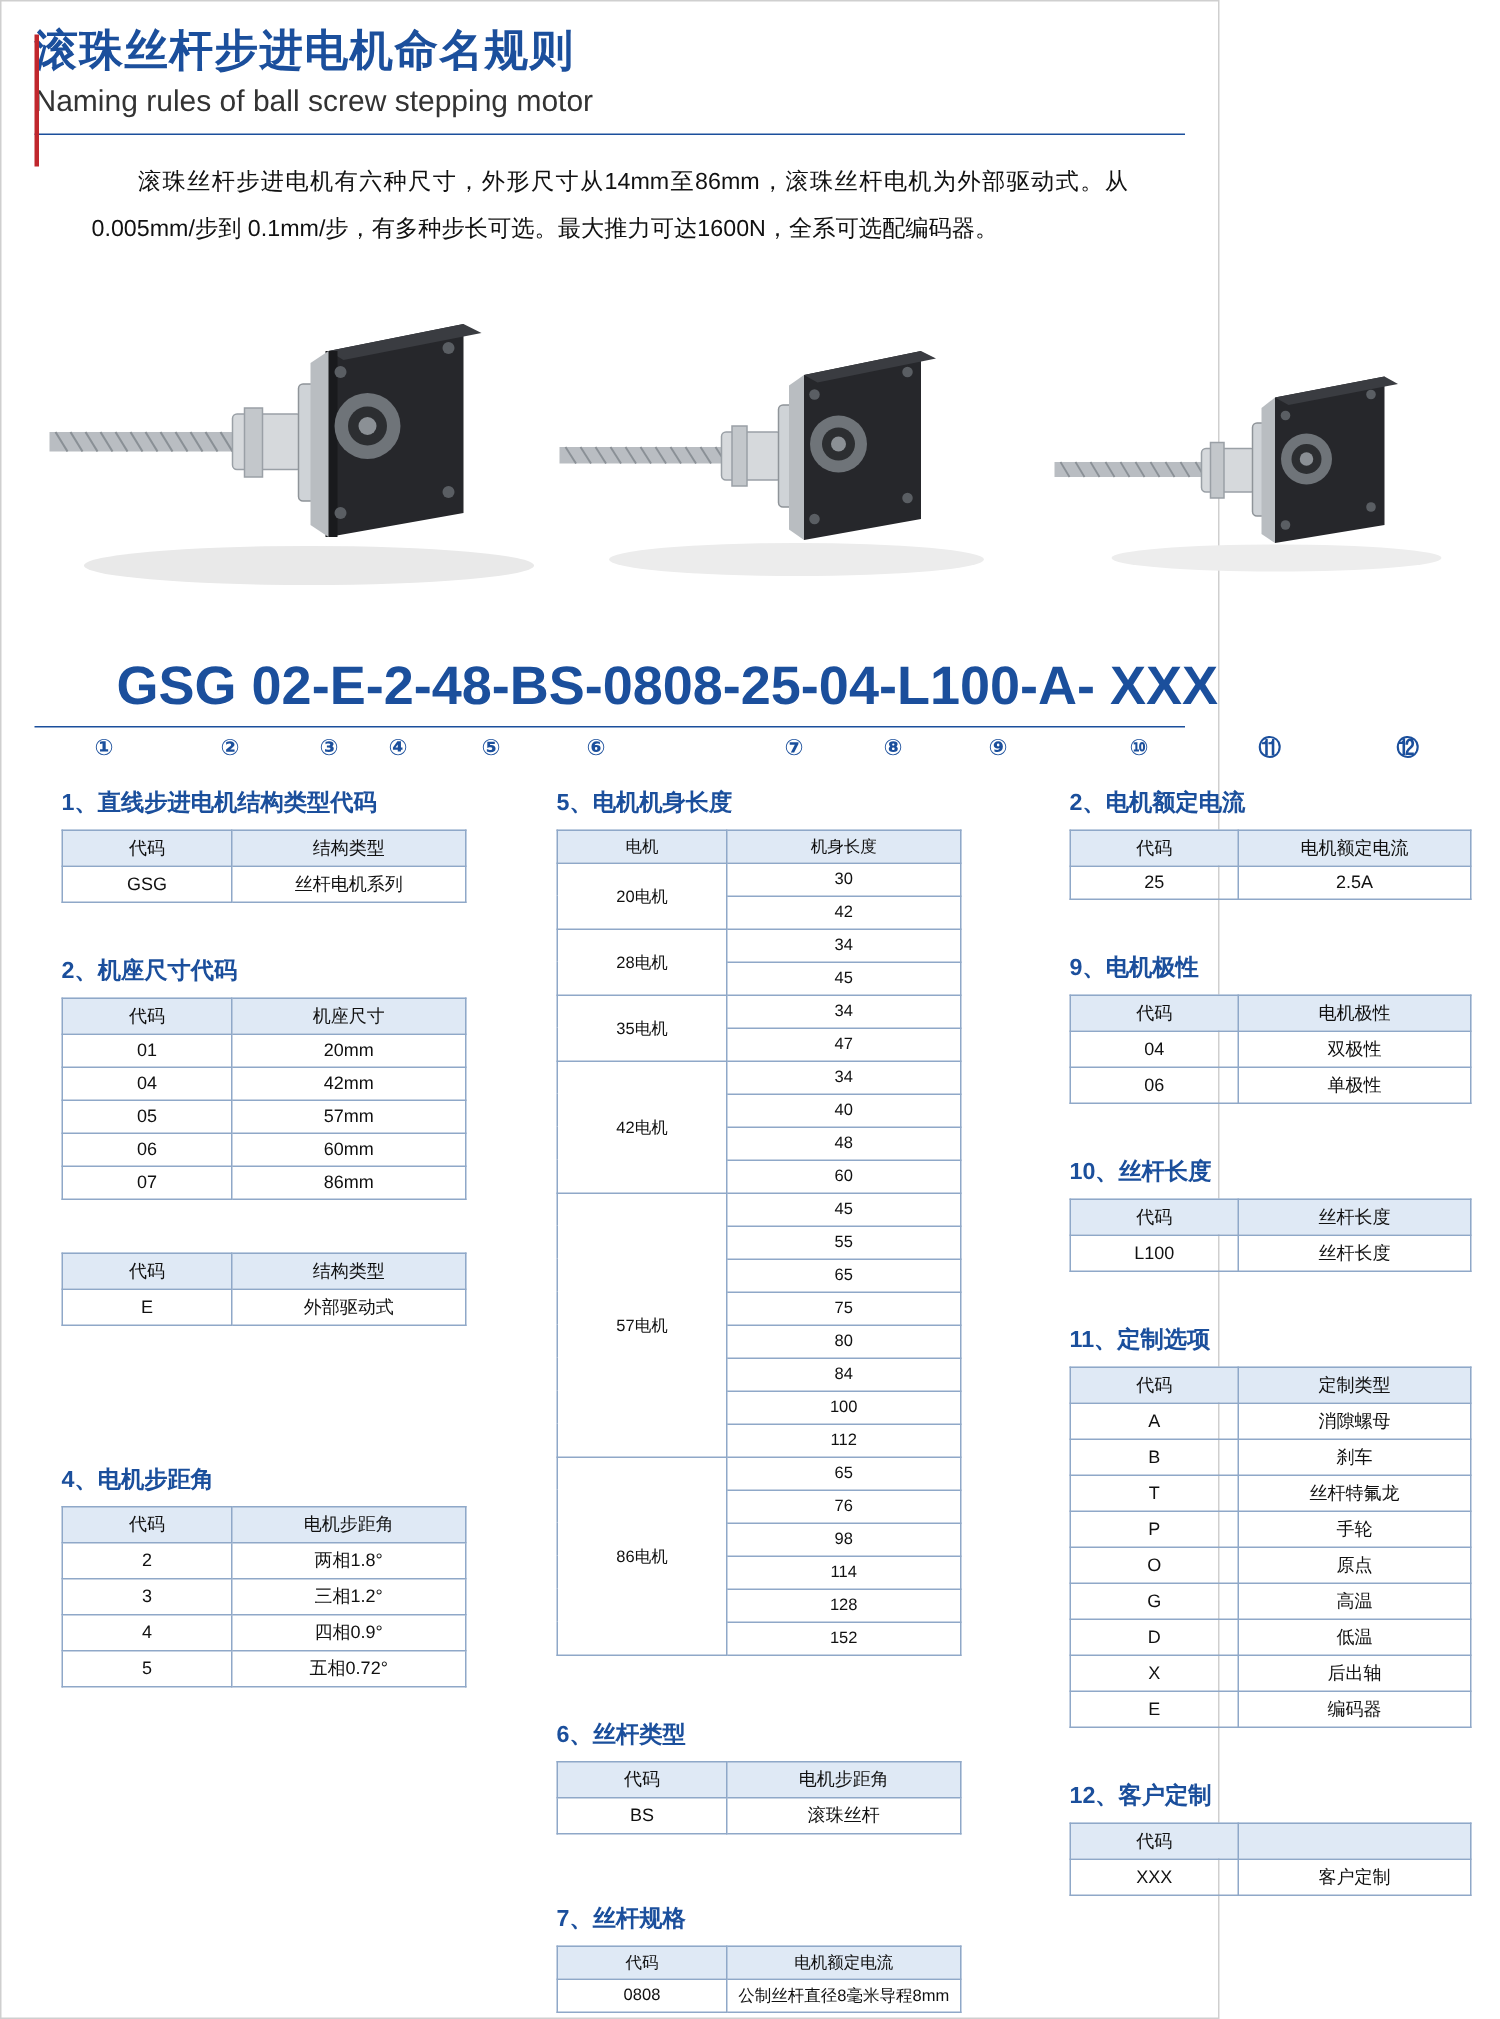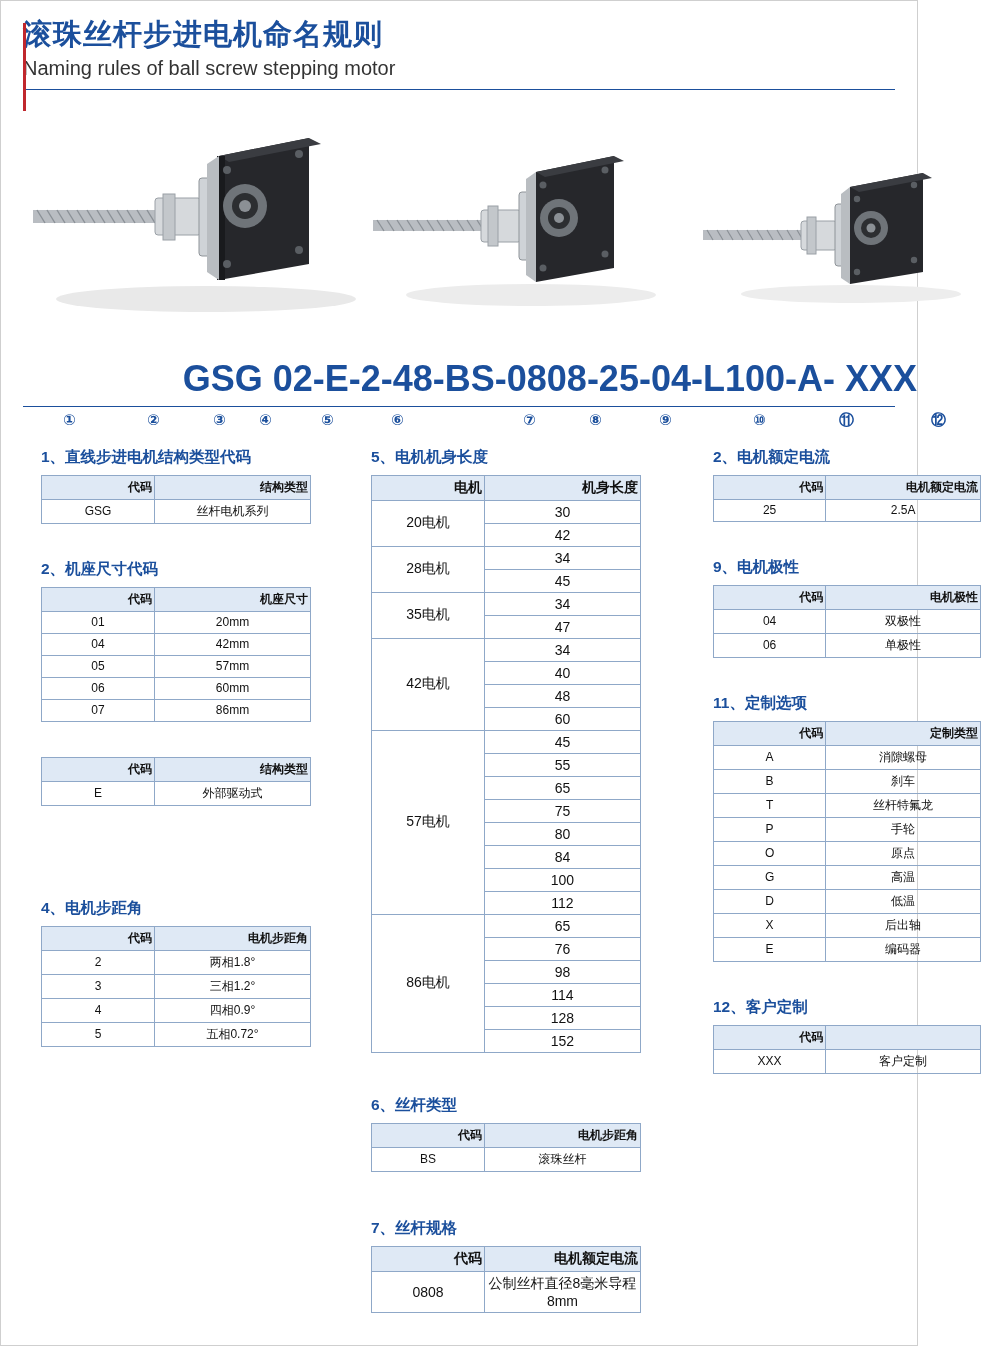--- a/index.html
+++ b/index.html
@@ -4,21 +4,21 @@
 <style>
   html,body{margin:0;padding:0;}
   body{
     width:1000px;height:1346px;
     background:#ffffff;
     font-family:"Liberation Sans","DejaVu Sans",sans-serif;
     color:#000;
     position:relative;
     overflow:hidden;
   }
-  .page{position:relative;width:918px;height:1346px;box-sizing:border-box;border:1px solid #cfcfcf;}
+  .page{position:relative;width:813px;height:1346px;box-sizing:border-box;border:1px solid #cfcfcf;}
 
   
   .header{padding:18px 0 0 22px;}
   .title-cn{
     color:#1b4f9c;font-size:29px;font-weight:bold;letter-spacing:1px;
     line-height:1.1;
   }
   .title-en{
     color:#333;font-size:20px;margin-top:6px;line-height:1.1;
     font-family:Liberation Sans, sans-serif;
@@ -68,39 +68,42 @@
   .sec-title{
     color:#1b4f9c;font-weight:bold;font-size:15.5px;margin:0 0 7px 0;
   }
   .blk{margin-bottom:35px;}
 
   table{border-collapse:collapse;width:100%;font-size:12px;}
   table td,table th{
     border:1px solid #8fa8c8;text-align:center;padding:3px 2px;
     font-weight:normal;color:#111;height:15px;
   }
-  thead td{background:#dfe9f5;font-weight:bold;font-size:12px;text-align:right;}
+  thead td{background:#dfe9f5;font-weight:normal;font-size:12px;}
   .tbl2 td:first-child{width:42%;}
-  .small td{font-size:14px;}
+  .small td{font-size:11px;}
 
   
   .grp td.grpname{width:42%;}
 </style>
 </head>
 <body>
 
 <div class="page">
 
   <div class="red-rule"></div>
   <div class="header">
     <div class="title-cn">滚珠丝杆步进电机命名规则</div>
     <div class="title-en">Naming rules of ball screw stepping motor</div>
   </div>
   <div class="hdr-line"></div>
 
+  <div class="intro">
+    <p>滚珠丝杆步进电机有六种尺寸，外形尺寸从14mm至86mm，滚珠丝杆电机为外部驱动式。从0.005mm/步到 0.1mm/步，有多种步长可选。最大推力可达1600N，全系可选配编码器。</p>
+  </div>
 
   <div class="motors">
 
     <svg class="motor m1" width="330" height="210" viewBox="0 0 330 210">
       <ellipse cx="175" cy="185" rx="150" ry="13" fill="#e9e9e9"></ellipse>
 
       <rect x="2" y="96" width="130" height="13" fill="#b9bdc2"></rect>
       <g stroke="#8a9096" stroke-width="1.4">
         <line x1="6" y1="96" x2="14" y2="109"></line>
           <line x1="16" y1="96" x2="24" y2="109"></line>
@@ -493,20 +496,37 @@
                 <td>双极性</td>
               </tr>
             <tr>
                 <td>06</td>
                 <td>单极性</td>
               </tr>
           </tbody>
         </table>
       </div>
 
+      <div class="blk">
+        <div class="sec-title">10、丝杆长度</div>
+        <table class="tbl2">
+          <thead>
+              <tr>
+            <td>代码</td>
+            <td>丝杆长度</td>
+          </tr>
+            </thead>
+          <tbody>
+            <tr>
+                <td>L100</td>
+                <td>丝杆长度</td>
+              </tr>
+          </tbody>
+        </table>
+      </div>
 
       <div class="blk">
         <div class="sec-title">11、定制选项</div>
         <table class="tbl2">
           <thead>
               <tr>
             <td>代码</td>
             <td>定制类型</td>
           </tr>
             </thead>

